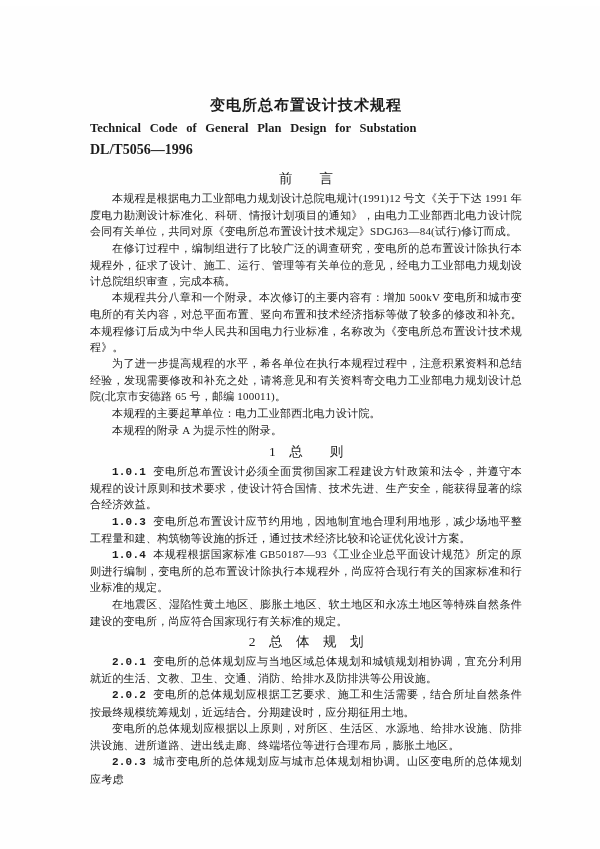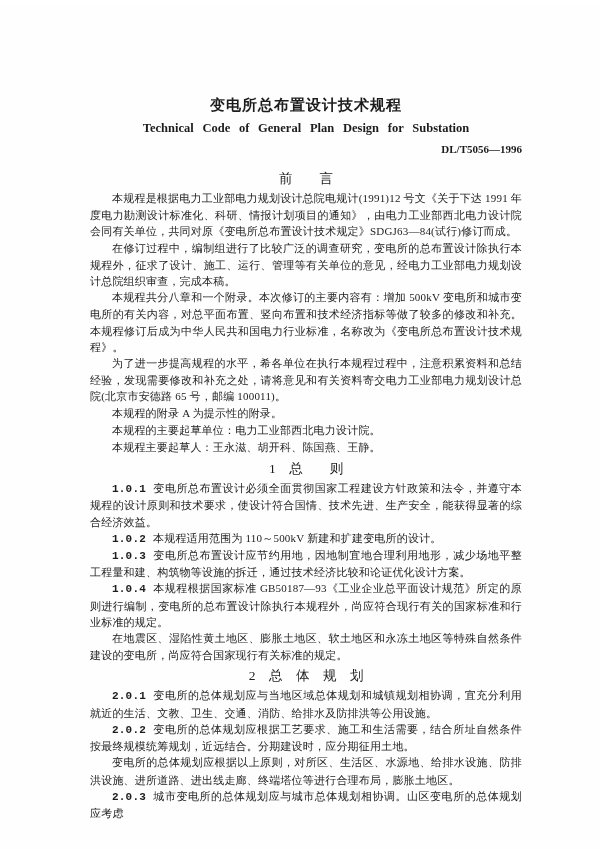--- a/index.html
+++ b/index.html
@@ -22,30 +22,30 @@
   .title-cn {
     margin: 0;
     text-align: center;
     font-size: 15px;
     font-weight: bold;
     letter-spacing: 1px;
     line-height: 18px;
   }
   .title-en {
     margin-top: 6px;
-    text-align: center;
+    text-align: left;
     font-size: 12.5px;
     font-weight: bold;
     word-spacing: 0.45em;
     line-height: 17px;
   }
   .title-code {
     margin-top: 4px;
-    text-align: right;
-    font-size: 11px;
+    text-align: left;
+    font-size: 14px;
     font-weight: bold;
     line-height: 17px;
   }
   .doc-body {
     margin-top: 12px;
   }
   .section-heading {
     margin: 4px 0 2px 0;
     text-align: center;
     font-size: 13.5px;
@@ -80,35 +80,33 @@
     <h2 class="section-heading">前　　言</h2>
     <div class="section-paras">
   <p class="para"><span class="num"></span><span class="ptext">本规程是根据电力工业部电力规划设计总院电规计(1991)12 号文《关于下达 1991 年度电力勘测设计标准化、科研、情报计划项目的通知》，由电力工业部西北电力设计院会同有关单位，共同对原《变电所总布置设计技术规定》SDGJ63—84(试行)修订而成。</span></p>
 
   <p class="para"><span class="num"></span><span class="ptext">在修订过程中，编制组进行了比较广泛的调查研究，变电所的总布置设计除执行本规程外，征求了设计、施工、运行、管理等有关单位的意见，经电力工业部电力规划设计总院组织审查，完成本稿。</span></p>
 
   <p class="para"><span class="num"></span><span class="ptext">本规程共分八章和一个附录。本次修订的主要内容有：增加 500kV 变电所和城市变电所的有关内容，对总平面布置、竖向布置和技术经济指标等做了较多的修改和补充。本规程修订后成为中华人民共和国电力行业标准，名称改为《变电所总布置设计技术规程》。</span></p>
 
   <p class="para"><span class="num"></span><span class="ptext">为了进一步提高规程的水平，希各单位在执行本规程过程中，注意积累资料和总结经验，发现需要修改和补充之处，请将意见和有关资料寄交电力工业部电力规划设计总院(北京市安德路 65 号，邮编 100011)。</span></p>
 
+  <p class="para"><span class="num"></span><span class="ptext">本规程的主要起草单位：电力工业部西北电力设计院。</span></p>
+
   <p class="para"><span class="num"></span><span class="ptext">本规程的附录 A 为提示性的附录。</span></p>
 
-  <p class="para"><span class="num"></span><span class="ptext">本规程的主要起草单位：电力工业部西北电力设计院。</span></p>
 
-
-  <p class="para"><span class="num"></span><span class="ptext">本规程主要起草人：王永滋、胡开科、陈国燕、王静。</span></p>
 </div>
   </section>
 
   <section>
     <h2 class="section-heading">1　总　　则</h2>
     <div class="section-paras">
   <p class="para"><span class="num">1.0.1</span><span class="ptext">变电所总布置设计必须全面贯彻国家工程建设方针政策和法令，并遵守本规程的设计原则和技术要求，使设计符合国情、技术先进、生产安全，能获得显著的综合经济效益。</span></p>
 
-  <p class="para"><span class="num">1.0.2</span><span class="ptext">本规程适用范围为 110～500kV 新建和扩建变电所的设计。</span></p>
 
   <p class="para"><span class="num">1.0.3</span><span class="ptext">变电所总布置设计应节约用地，因地制宜地合理利用地形，减少场地平整工程量和建、构筑物等设施的拆迁，通过技术经济比较和论证优化设计方案。</span></p>
 
   <p class="para"><span class="num">1.0.4</span><span class="ptext">本规程根据国家标准 GB50187—93《工业企业总平面设计规范》所定的原则进行编制，变电所的总布置设计除执行本规程外，尚应符合现行有关的国家标准和行业标准的规定。</span></p>
 
   <p class="para"><span class="num"></span><span class="ptext">在地震区、湿陷性黄土地区、膨胀土地区、软土地区和永冻土地区等特殊自然条件建设的变电所，尚应符合国家现行有关标准的规定。</span></p>
 </div>
   </section>
 
   <section>

